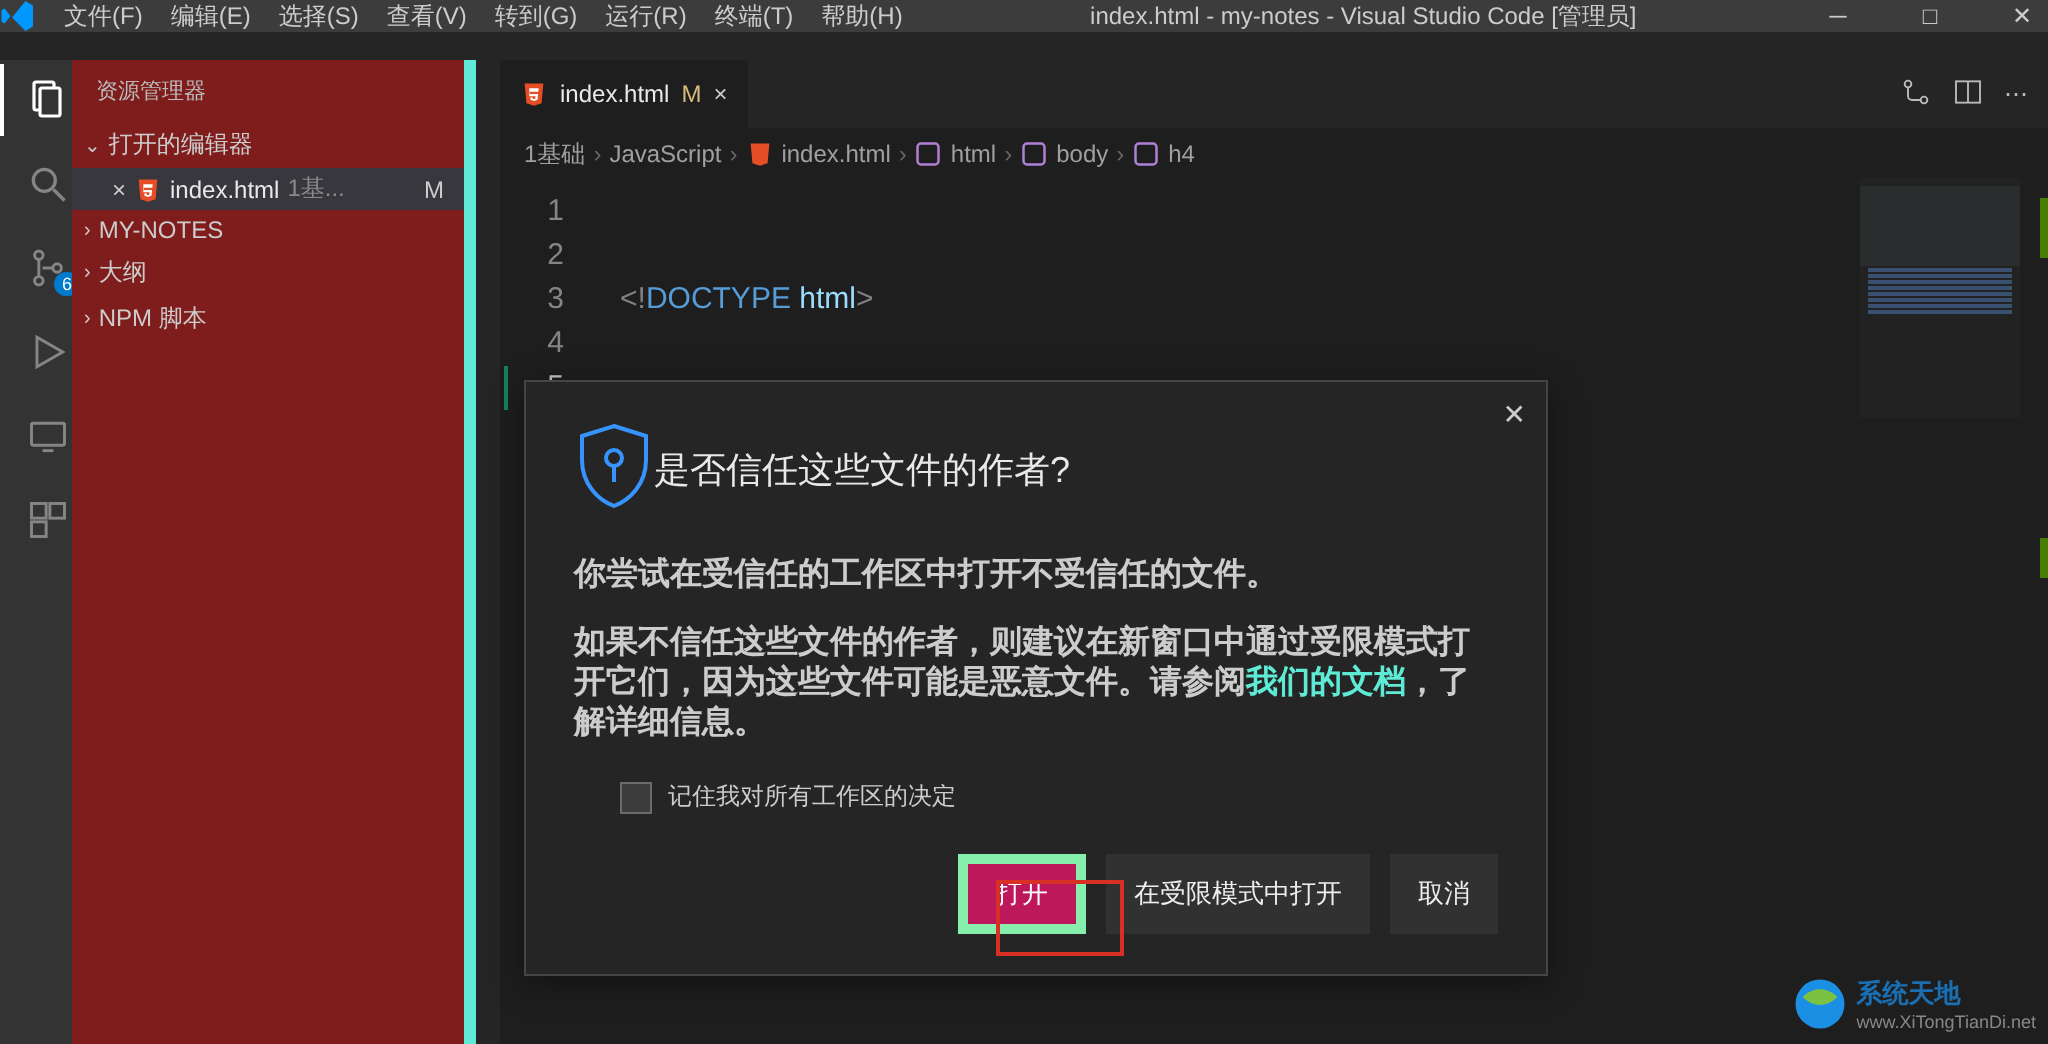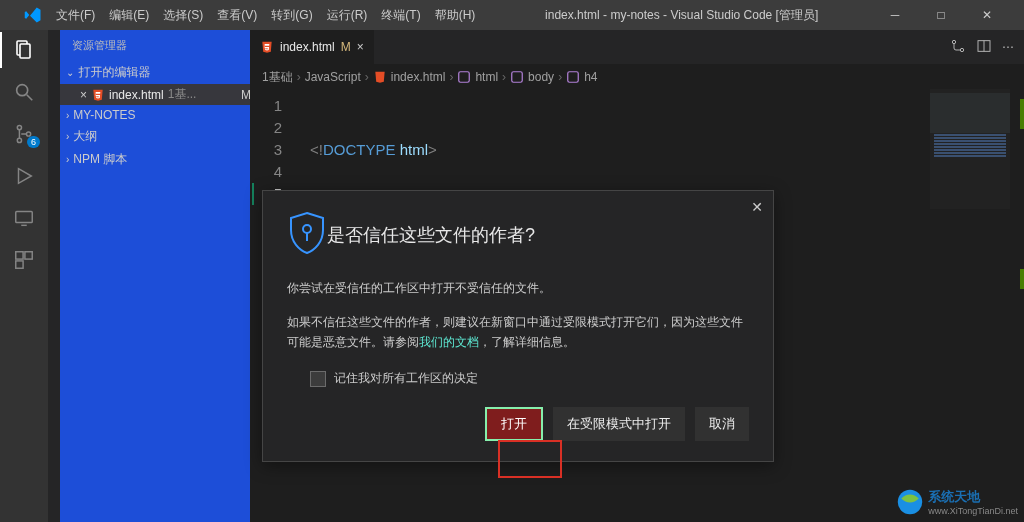--- a/index.html
+++ b/index.html
@@ -1,35 +1,35 @@
 <!DOCTYPE html>
 <html><head>
 <meta charset="utf-8">
 <style>
 * { box-sizing: border-box; margin: 0; padding: 0; font-family: "Segoe UI", "Microsoft YaHei", sans-serif; }
 body { width: 1024px; height: 522px; background: #252526; color: #cccccc; font-size: 12px; overflow: hidden; position: relative; }
 
 
-.titlebar { height: 30px; background: #3c3c3c; display: flex; align-items: center; padding: 0 24px; }
+.titlebar { height: 16px; background: #3c3c3c; display: flex; align-items: center; padding: 0 0; }
 .titlebar .vslogo { width: 18px; height: 18px; margin-right: 8px; }
 .titlebar .menu { display: flex; gap: 2px; }
 .titlebar .menu-item { padding: 4px 6px; color: #cccccc; cursor: pointer; }
 .titlebar .title-center { flex: 1; text-align: center; color: #cccccc; }
 .titlebar .win-controls { display: flex; gap: 20px; margin-left: auto; color: #cccccc; }
 .titlebar .win-btn { width: 26px; text-align: center; cursor: pointer; }
 
 
 .activitybar { position: absolute; top: 30px; left: 0; width: 48px; bottom: 0; background: #333333; display: flex; flex-direction: column; align-items: center; padding-top: 8px; gap: 18px; }
 .activitybar .aicon { color: #858585; width: 24px; height: 24px; display: flex; align-items: center; justify-content: center; cursor: pointer; position: relative; }
 .activitybar .aicon.active { color: #fff; }
 .activitybar .aicon.active::before { content: ""; position: absolute; left: -12px; top: -6px; width: 2px; height: 36px; background: #fff; }
 .badge { position: absolute; bottom: -2px; right: -4px; background: #007acc; color: #fff; border-radius: 8px; font-size: 9px; padding: 0 4px; line-height: 12px; }
 
 
-.sidebar { position: absolute; top: 30px; left: 60px; width: 202px; bottom: 0; background: #1d4ed8; border-right: 1px solid #5eead4; }
+.sidebar { position: absolute; top: 30px; left: 36px; width: 202px; bottom: 0; background: #7f1d1d; border-right: 6px solid #5eead4; }
 .sidebar-title { padding: 8px 12px; font-size: 11px; color: #bbbbbb; }
 .section { padding: 3px 6px; display: flex; align-items: center; gap: 4px; cursor: pointer; color: #cccccc; }
 .section .chev { font-size: 10px; color: #cccccc; }
 .openeditor-item { display: flex; align-items: center; gap: 4px; padding: 2px 6px 2px 20px; font-size: 12px; background: #37373d; }
 .openeditor-item .close { color: #cccccc; cursor: pointer; }
 .openeditor-item .fname { color: #e8e8e8; }
 .openeditor-item .fdir { color: #8a8a8a; flex: 1; overflow: hidden; text-overflow: ellipsis; white-space: nowrap; }
 .openeditor-item .mdot { color: #cccccc; margin-left: auto; padding: 0 4px; }
 .fileicon { width: 14px; height: 14px; }
 
@@ -59,27 +59,27 @@
 .minimap { position: absolute; top: 59px; right: 14px; width: 80px; height: 120px; background: rgba(255,255,255,0.02); }
 .minimap .mm-line { height: 2px; margin: 1px 4px; background: #3a5070; }
 .minimap .mm-sel { background: #2a2d2e; height: 40px; margin-top: 4px; }
 .editor-scroll { position: absolute; right: 0; top: 59px; bottom: 0; width: 12px; background: #1e1e1e; }
 .editor-scroll .change-mark { position: absolute; right: 0; width: 4px; background: #487e02; }
 .dialog { position: absolute; left: 262px; top: 190px; width: 512px; background: #252526; border: 1px solid #454545; box-shadow: 0 4px 16px rgba(0,0,0,0.4); padding: 20px 24px; color: #cccccc; }
 .dialog .dclose { position: absolute; right: 10px; top: 8px; color: #cccccc; cursor: pointer; font-size: 14px; }
 .dialog-head { display: flex; align-items: center; gap: 0; margin-bottom: 20px; }
 .dialog-head .shield svg { width: 40px; height: 44px; }
 .dialog-title { font-size: 18px; color: #e8e8e8; }
-.dialog-body p { font-size: 12px; line-height: 20px; color: #cccccc; margin-bottom: 14px; }
+.dialog-body p { font-size: 16px; line-height: 20px; color: #cccccc; margin-bottom: 14px; font-weight: bold; }
 .dialog-body a { color: #5eead4; text-decoration: none; }
 .dialog-check { display: flex; align-items: center; gap: 8px; margin: 18px 0 20px 0; padding-left: 23px; }
 .dialog-check .cbox { width: 16px; height: 16px; border: 1px solid #6b6b6b; background: #3c3c3c; }
 .dialog-buttons { display: flex; justify-content: flex-end; gap: 10px; }
 .dlg-btn { padding: 6px 14px; background: #313131; color: #eeeeee; border: none; cursor: pointer; font-size: 13px; }
-.dlg-btn.primary { background: #7f1d1d; color: #fff; border: 2px solid #86efac; }
+.dlg-btn.primary { background: #be185d; color: #fff; border: 5px solid #86efac; }
 .redbox { position: absolute; border: 2px solid #d93025; pointer-events: none; }
 .redbox.r1 { left: 498px; top: 440px; width: 64px; height: 38px; }
 
 
 .watermark { position: absolute; right: 6px; bottom: 6px; display: flex; align-items: flex-start; gap: 4px; color: #1a6fb3; font-weight: bold; font-size: 13px; }
 .watermark .wm-sub { font-size: 9px; color: #888; display: block; font-weight: normal; }
 .watermark svg { width: 28px; height: 28px; }
 </style>
 </head>
 <body>

